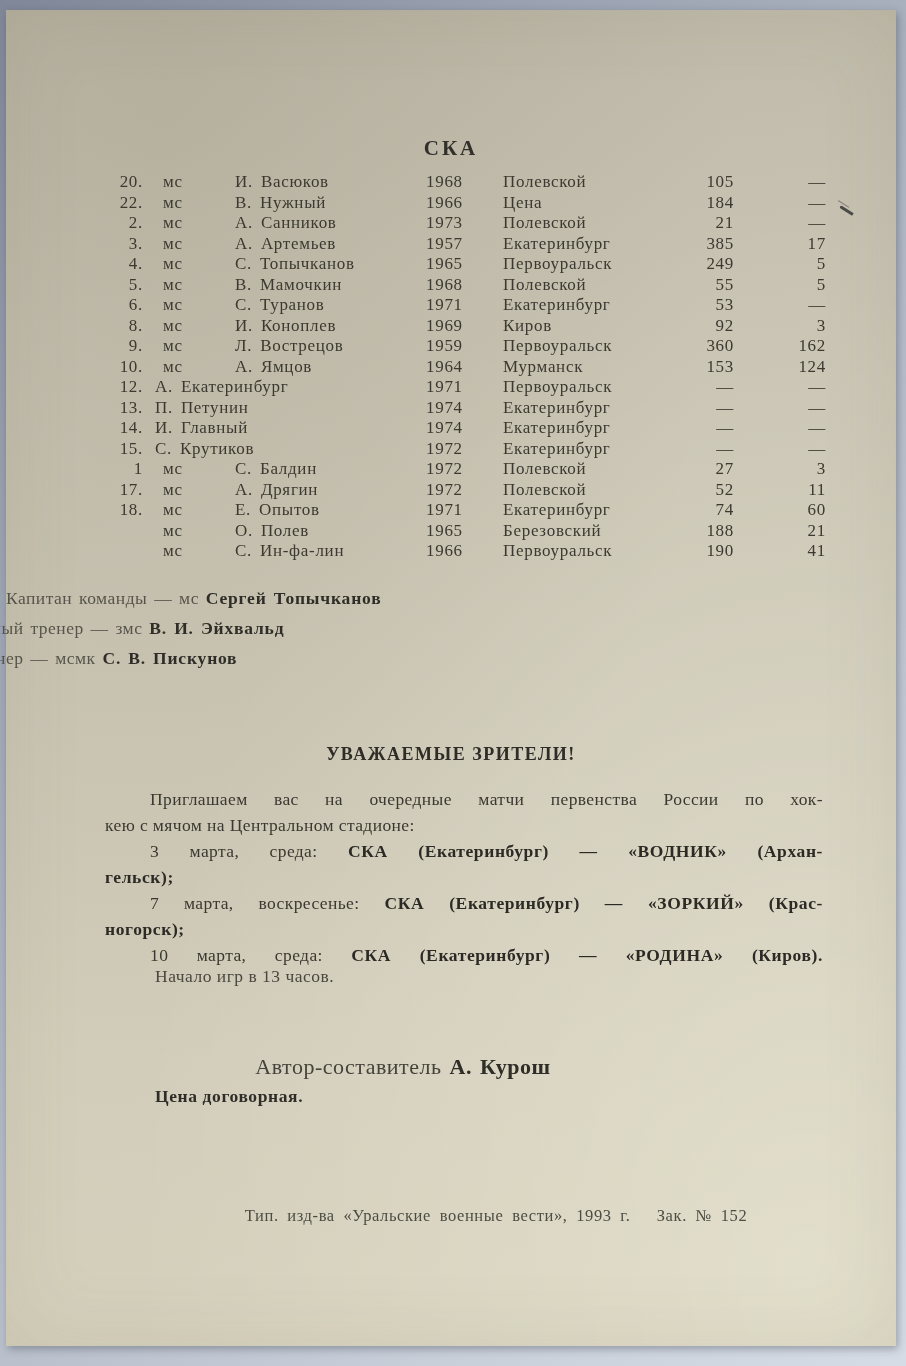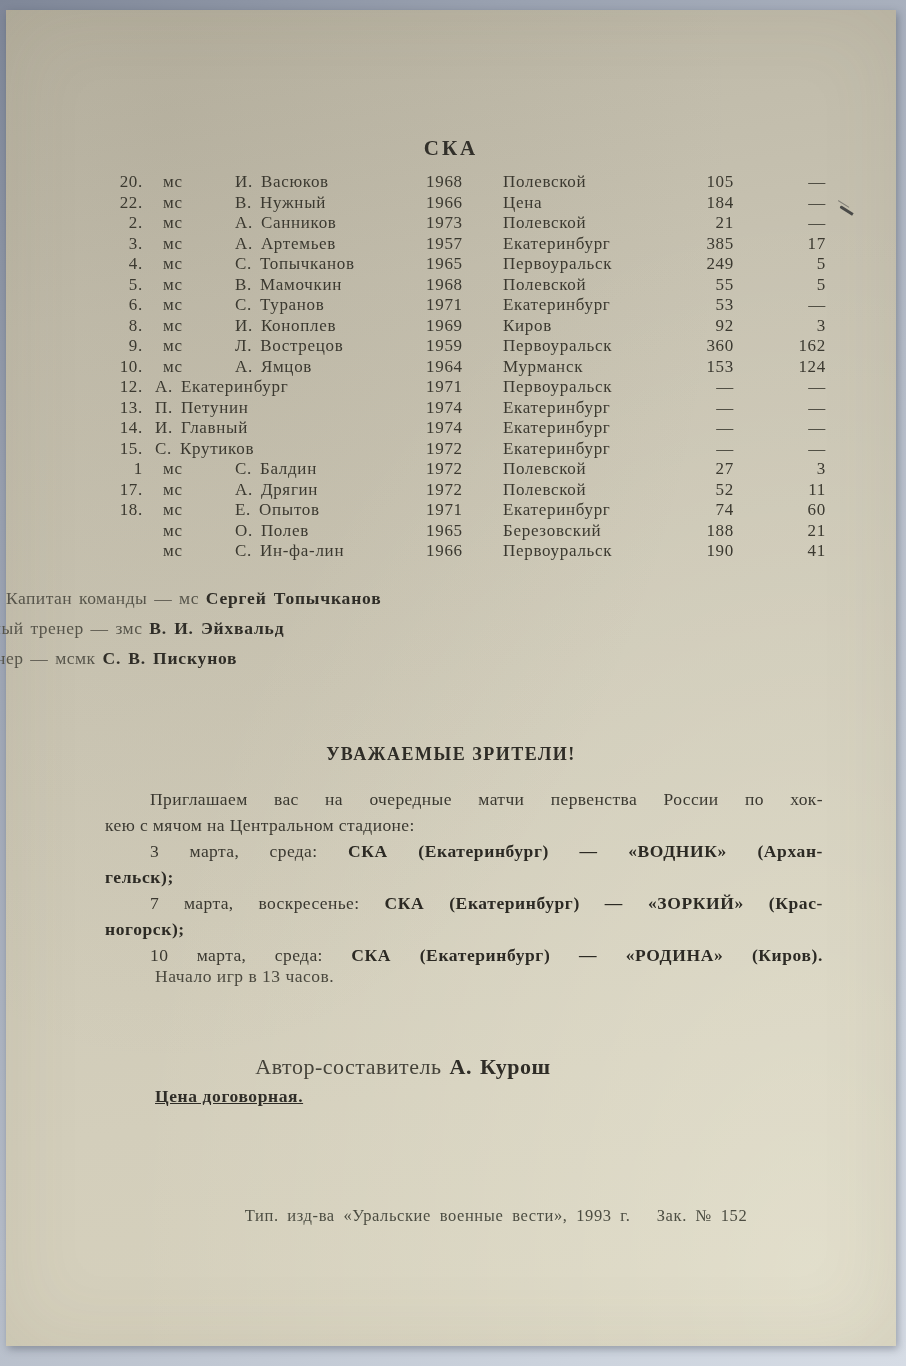--- a/index.html
+++ b/index.html
@@ -54,21 +54,21 @@
   .intro { top: 776px; }
   .pline { line-height: 26px; white-space: nowrap; }
   .jline { text-align: justify; text-align-last: justify; white-space: normal; }
   .indent { text-indent: 45px; }
   .matches { top: 828px; }
   .mline b, .mcont b { color: #2c2a24; letter-spacing: 0.6px; }
   .start-time { position: absolute; top: 956px; left: 149px; font-size: 17.5px; color: #4a483e; letter-spacing: 0.5px; }
   .author { position: absolute; top: 1016px; left: 0; width: 890px; text-align: center; font-size: 22px; color: #45433a; letter-spacing: 0.5px; word-spacing: 2px; margin-top: 28px; }
   .author .nm { font-weight: bold; color: #2f2d27; }
   .author-inner { position: relative; left: -48px; }
-  .price { position: absolute; top: 1076px; left: 149px; font-size: 17.5px; font-weight: bold; color: #2f2d27; letter-spacing: 0.6px; text-decoration: underline; }
+  .price { position: absolute; top: 1076px; left: 149px; font-size: 17.5px; font-weight: bold; color: #2f2d27; letter-spacing: 0.6px; }
   .imprint { position: absolute; top: 1196px; left: 0; width: 890px; text-align: center; font-size: 16.5px; color: #4c4d42; letter-spacing: 0.6px; word-spacing: 4px; }
   .imprint-inner { position: relative; left: 45px; }
 </style>
 </head>
 <body>
 
 <div class="paper">
 
   <div class="pen-mark"></div>
 

